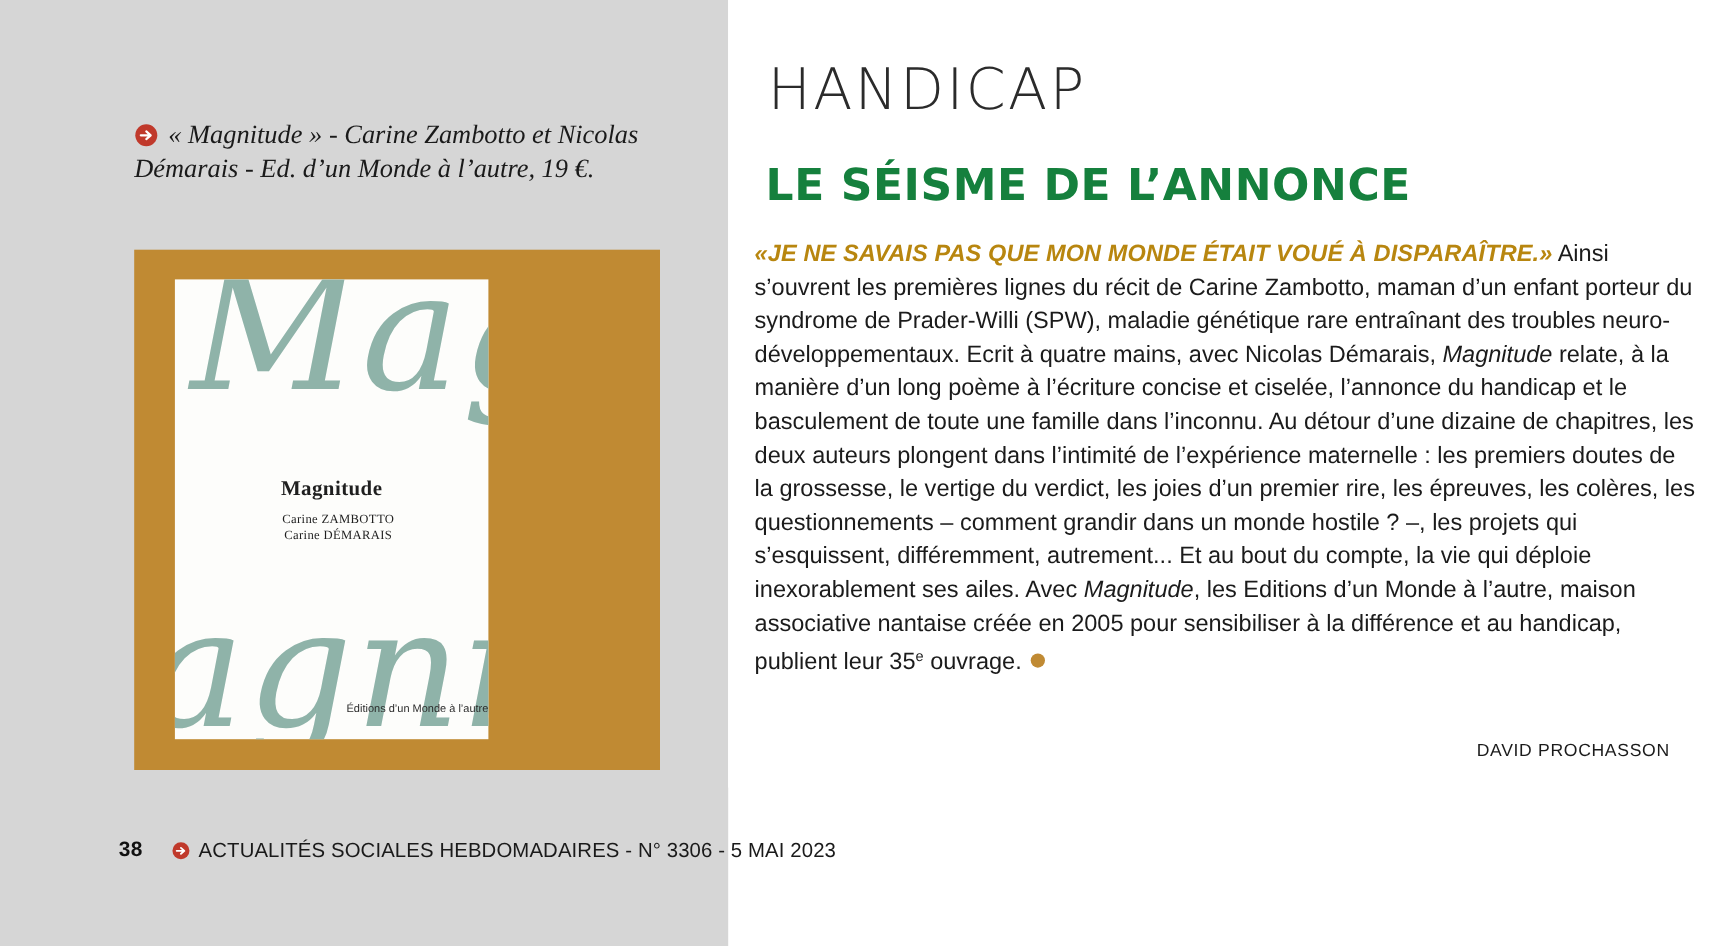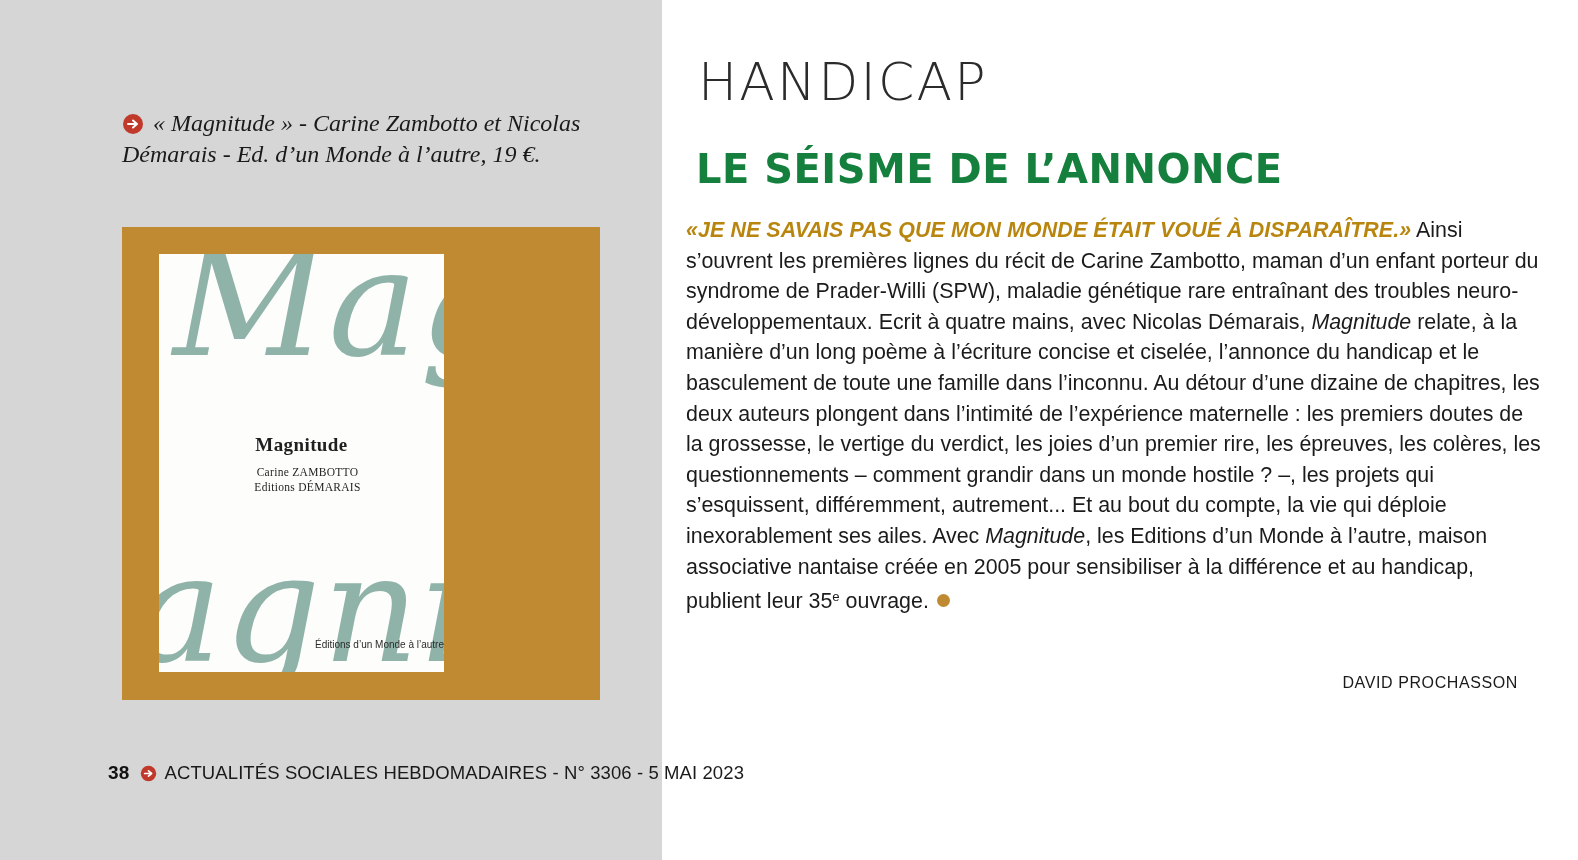--- a/index.html
+++ b/index.html
@@ -122,21 +122,21 @@
     left: 108px;
     top: 762px;
     display: flex;
     align-items: center;
     white-space: nowrap;
   }
   .footer-page {
     font-size: 19px;
     font-weight: bold;
     color: #111111;
-    margin-right: 10px;
+    margin-right: 26px;
     letter-spacing: 0.2px;
   }
   .footer-arrow {
     width: 17px;
     height: 17px;
     margin-right: 8px;
   }
   .footer-text {
     font-size: 18.5px;
     color: #1a1a1a;
@@ -227,21 +227,21 @@
       </span><span>« Magnitude » - Carine Zambotto et Nicolas Démarais - Ed. d’un Monde à l’autre, 19 €.</span>
     </div>
 
     <div class="book-panel">
       <div class="book-cover">
         <div class="script-top">Magn</div>
         <div class="script-bottom">agnitu</div>
         <div class="cover-title">Magnitude</div>
         <div class="cover-authors">
           <div>Carine ZAMBOTTO</div>
-          <div>Editions DÉMARAIS</div>
+          <div>Carine DÉMARAIS</div>
         </div>
         <div class="cover-publisher">Éditions d’un Monde à l’autre</div>
       </div>
     </div>
 
     <div class="footer">
       <span class="footer-page">38</span>
       <span class="footer-arrow">
         <svg width="17" height="17" viewBox="0 0 22 22">
           <circle cx="11" cy="11" r="10" fill="#c0392b"></circle>

